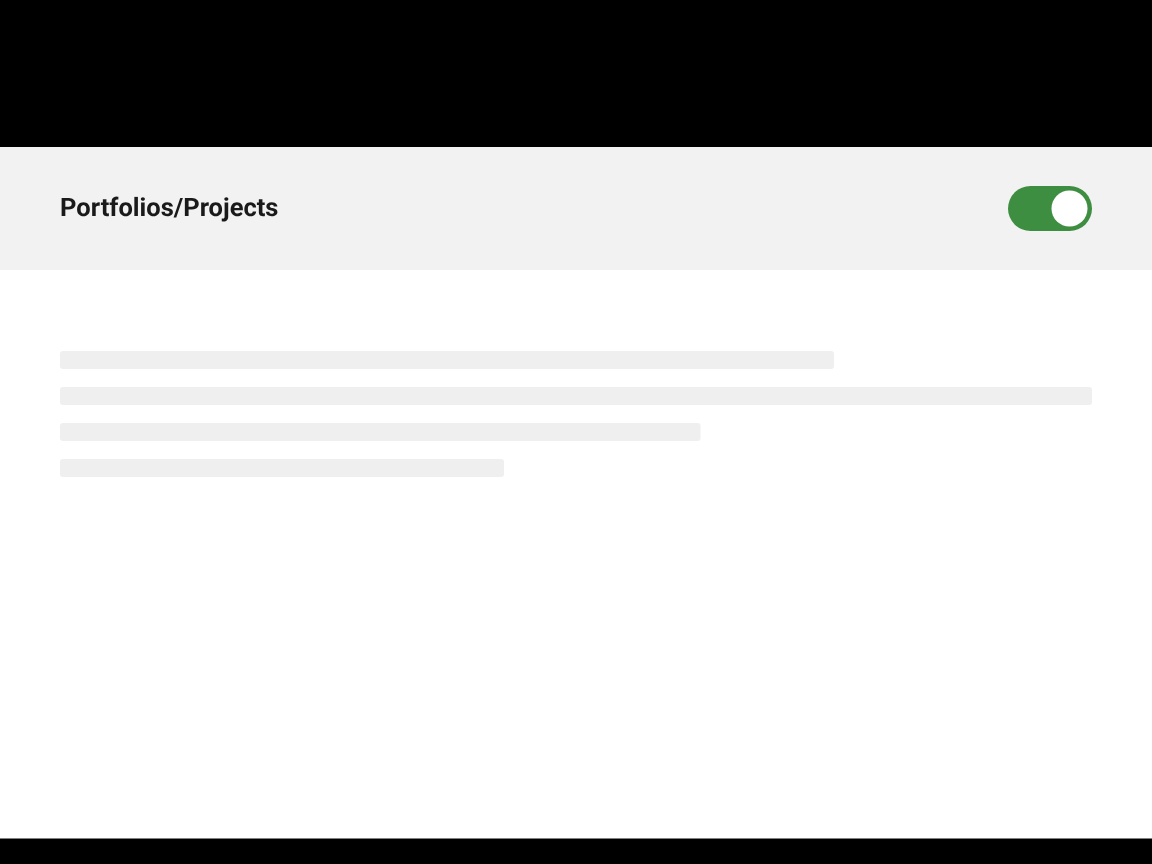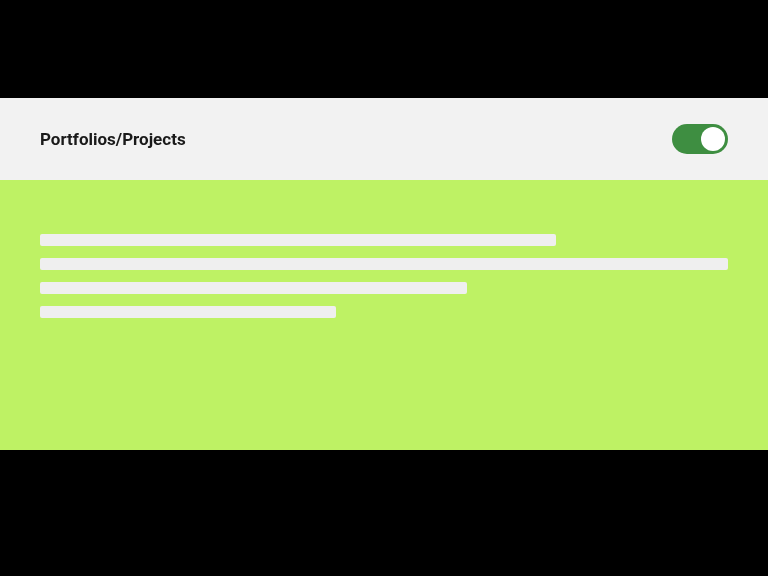--- a/index.html
+++ b/index.html
@@ -12,22 +12,22 @@
       height: 576px;
       background: #000000;
       font-family: -apple-system, BlinkMacSystemFont, "Segoe UI", Roboto, "Helvetica Neue", Arial, sans-serif;
       overflow: hidden;
     }
     .content-area {
       position: absolute;
       top: 98px;
       left: 0;
       width: 768px;
-      height: 352px;
-      background: #bef264;
+      height: 461px;
+      background: #ffffff;
     }
     .section-header {
       width: 100%;
       height: 82px;
       background: #f2f2f2;
       display: flex;
       align-items: center;
       justify-content: space-between;
       padding: 0 40px;
     }

